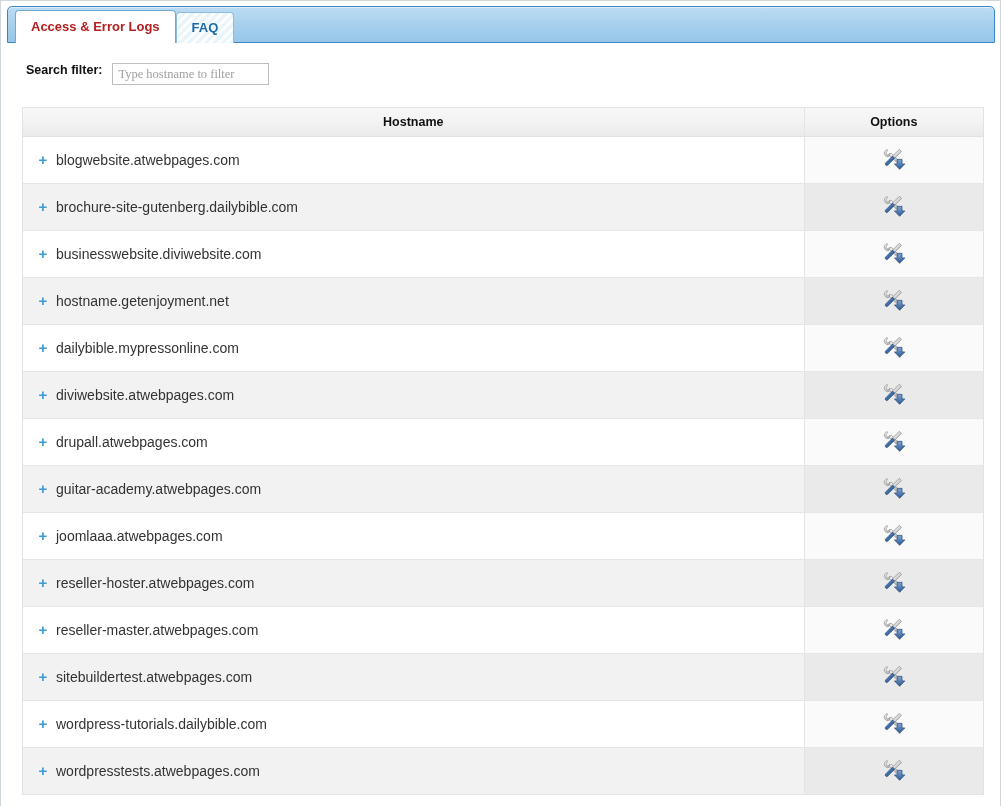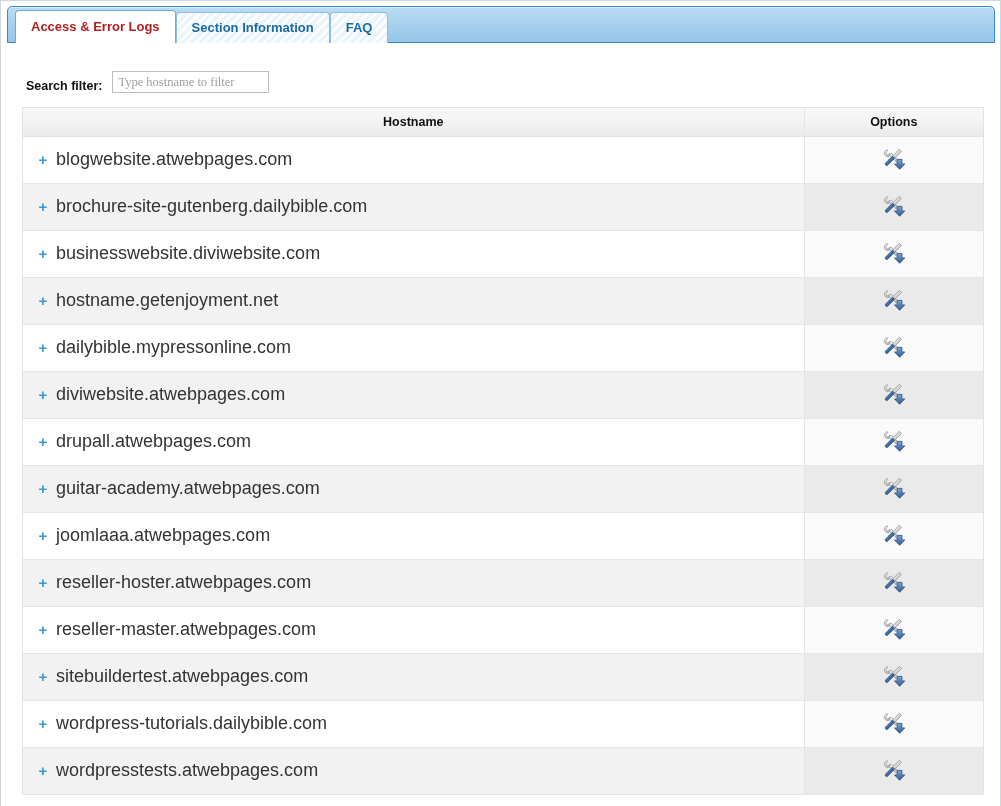--- a/index.html
+++ b/index.html
@@ -74,21 +74,21 @@
     position: relative;
     z-index: 3;
   }
 
   
   #filter-row {
     position: absolute;
     left: 0; top: 62px;
     width: 1001px; height: 30px;
     display: flex;
-    align-items: flex-end;
+    align-items: flex-start;
     padding-left: 25px;
   }
   #filter-label {
     font-size: 12.5px;
     font-weight: bold;
     color: #111111;
     margin-right: 10px;
   }
   #filter-input {
     width: 157px;
@@ -151,38 +151,35 @@
     font-size: 15px;
     font-weight: bold;
     line-height: 1;
     width: 16px;
     text-align: center;
     margin-right: 5px;
     cursor: pointer;
     user-select: none;
   }
   .host-name {
-    font-size: 18px;
+    font-size: 14px;
     color: #333333;
     white-space: nowrap;
   }
   .tools-icon { display: inline-block; width: 26px; height: 26px; cursor: pointer; vertical-align: middle; }
 </style>
 </head>
 <body>
 
 <div id="page">
 
   <div id="tabstrip">
     <div class="tabs">
       <div class="tab active">
         <span>Access &amp; Error Logs</span>
-      </div>
-      <div class="tab inactive">
-        <span>Section Information</span>
       </div>
       <div class="tab inactive">
         <span>FAQ</span>
       </div>
     </div>
   </div>
 
   <div id="filter-row">
     <span id="filter-label">Search filter:</span>
     <input id="filter-input" type="text" placeholder="Type hostname to filter" style="">

